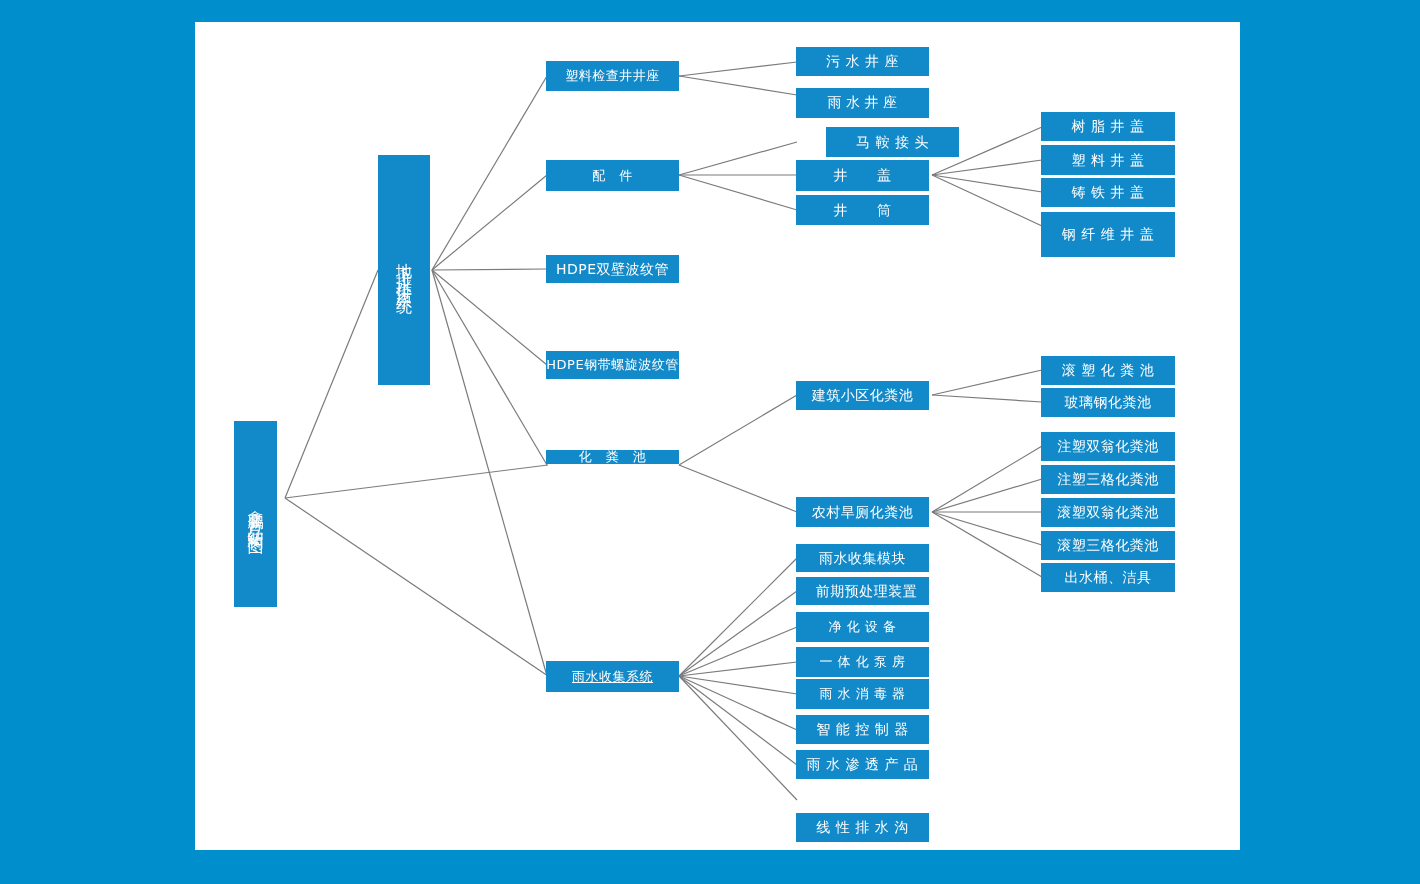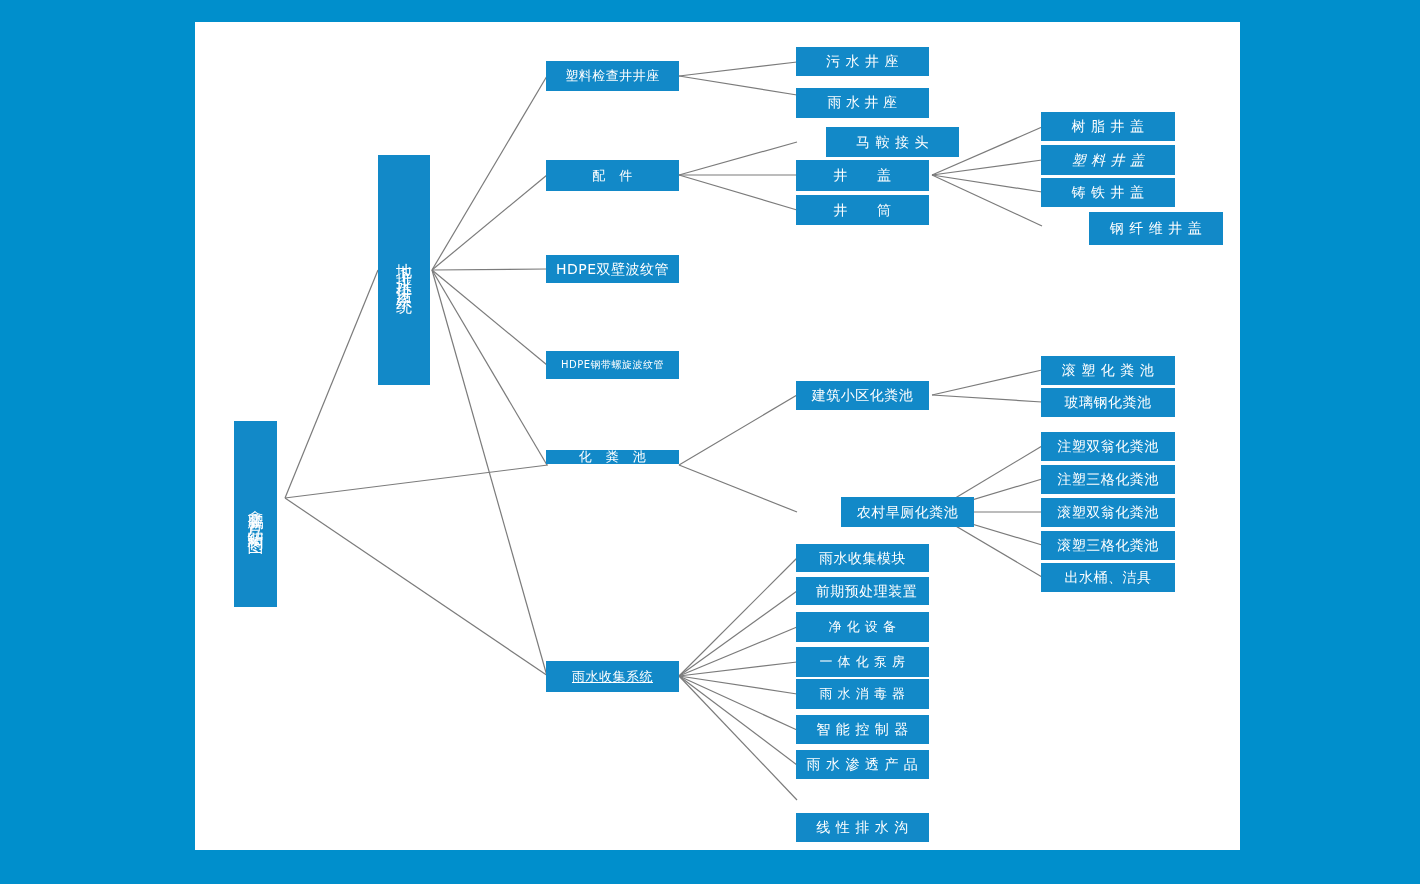--- a/index.html
+++ b/index.html
@@ -50,21 +50,21 @@
     font-weight: 400;
   }
   .node.vertical {
     writing-mode: vertical-rl;
     text-orientation: upright;
     letter-spacing: 5px;
     line-height: 1;
   }
   .s15 { font-size: 13px; }
   .s14 { font-size: 14px; }
-  .s13 { font-size: 10px; }
+  .s13 { font-size: 13px; }
   .s16 { font-size: 16px; }
 </style>
 </head>
 <body>
 
 <div id="stage">
 
   <div id="canvas"></div>
 
   <svg id="edges" viewBox="0 0 1420 884" xmlns="http://www.w3.org/2000/svg">
@@ -128,26 +128,26 @@
   <div class="node s15" style="left:546px; top:661px; width:133px; height:31px;text-decoration:underline;">雨水收集系统</div>
 
   <div class="node s14" style="left:796px; top:47px; width:133px; height:29px;">污 水 井 座</div>
   <div class="node s14" style="left:796px; top:88px; width:133px; height:30px;font-family:Liberation Serif, serif;">雨 水 井 座</div>
 
   <div class="node s14" style="left:796px; top:127px; width:133px; height:30px;margin-left:30px;">马 鞍 接 头</div>
   <div class="node s14" style="left:796px; top:160px; width:133px; height:31px;">井　　盖</div>
   <div class="node s14" style="left:796px; top:195px; width:133px; height:30px;">井　　筒</div>
 
   <div class="node s14" style="left:1041px; top:112px; width:134px; height:29px;">树 脂 井 盖</div>
-  <div class="node s14" style="left:1041px; top:145px; width:134px; height:30px;font-style:italic;">塑 料 井 盖</div>
+  <div class="node s14" style="left:1041px; top:145px; width:134px; height:30px;">塑 料 井 盖</div>
   <div class="node s14" style="left:1041px; top:178px; width:134px; height:29px;">铸 铁 井 盖</div>
-  <div class="node s14" style="left:1041px; top:212px; width:134px; height:33px;margin-left:48px;">钢 纤 维 井 盖</div>
+  <div class="node s14" style="left:1041px; top:212px; width:134px; height:45px;">钢 纤 维 井 盖</div>
 
   <div class="node s14" style="left:796px; top:381px; width:133px; height:29px;">建筑小区化粪池</div>
-  <div class="node s14" style="left:796px; top:497px; width:133px; height:30px;margin-left:45px;">农村旱厕化粪池</div>
+  <div class="node s14" style="left:796px; top:497px; width:133px; height:30px;">农村旱厕化粪池</div>
 
   <div class="node s14" style="left:1041px; top:356px; width:134px; height:29px;">滚 塑 化 粪 池</div>
   <div class="node s14" style="left:1041px; top:388px; width:134px; height:29px;">玻璃钢化粪池</div>
 
   <div class="node s14" style="left:1041px; top:432px; width:134px; height:29px;">注塑双翁化粪池</div>
   <div class="node s14" style="left:1041px; top:465px; width:134px; height:29px;">注塑三格化粪池</div>
   <div class="node s14" style="left:1041px; top:498px; width:134px; height:29px;">滚塑双翁化粪池</div>
   <div class="node s14" style="left:1041px; top:531px; width:134px; height:29px;">滚塑三格化粪池</div>
   <div class="node s14" style="left:1041px; top:563px; width:134px; height:29px;">出水桶、洁具</div>
 

